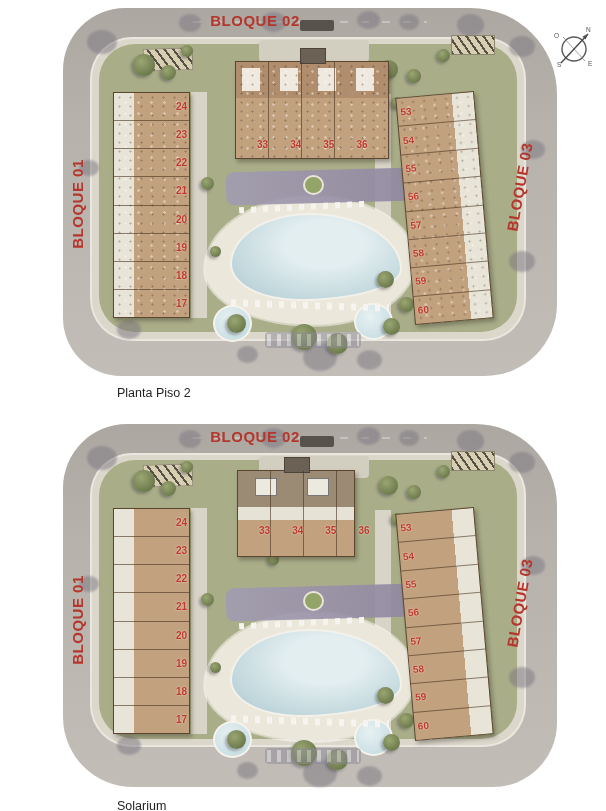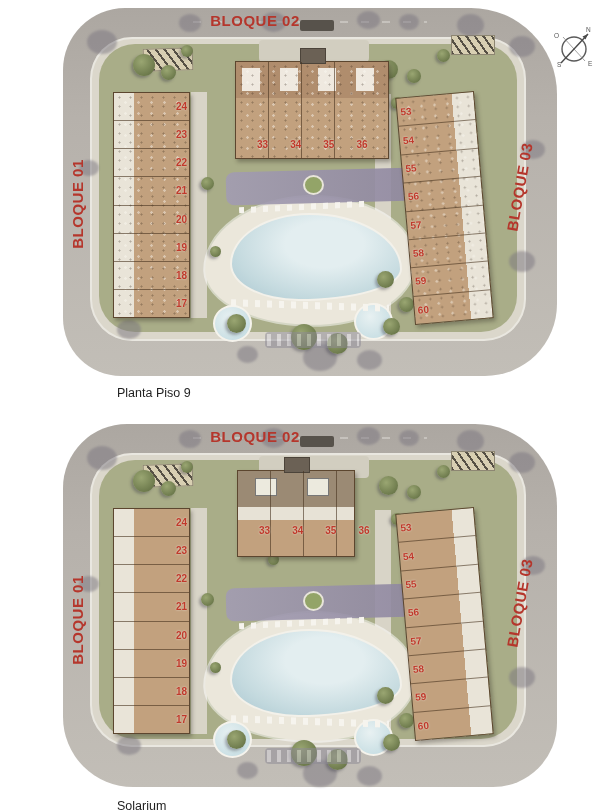--- a/index.html
+++ b/index.html
@@ -226,21 +226,21 @@
         <div class="unit-num">57</div>
         <div class="unit-num">58</div>
         <div class="unit-num">59</div>
         <div class="unit-num">60</div>
       </div>
   </div>
   <div class="bloque-label bloque-top">BLOQUE 02</div>
   <div class="bloque-label bloque-left">BLOQUE 01</div>
   <div class="bloque-label bloque-right">BLOQUE 03</div>
 </section>
-<div class="plan-title title-a">Planta Piso 9</div>
+<div class="plan-title title-a">Planta Piso 2</div>
 
 <section class="plan plan--solarium">
   <div class="road"></div>
   <div class="inner"></div>
   <div class="lawn"></div>
   <div class="path path-left"></div>
   <div class="path path-right"></div>
   <div class="path path-plaza"></div>
   <div class="pergola pergola-a"></div>
   <div class="pergola pergola-b"></div>

